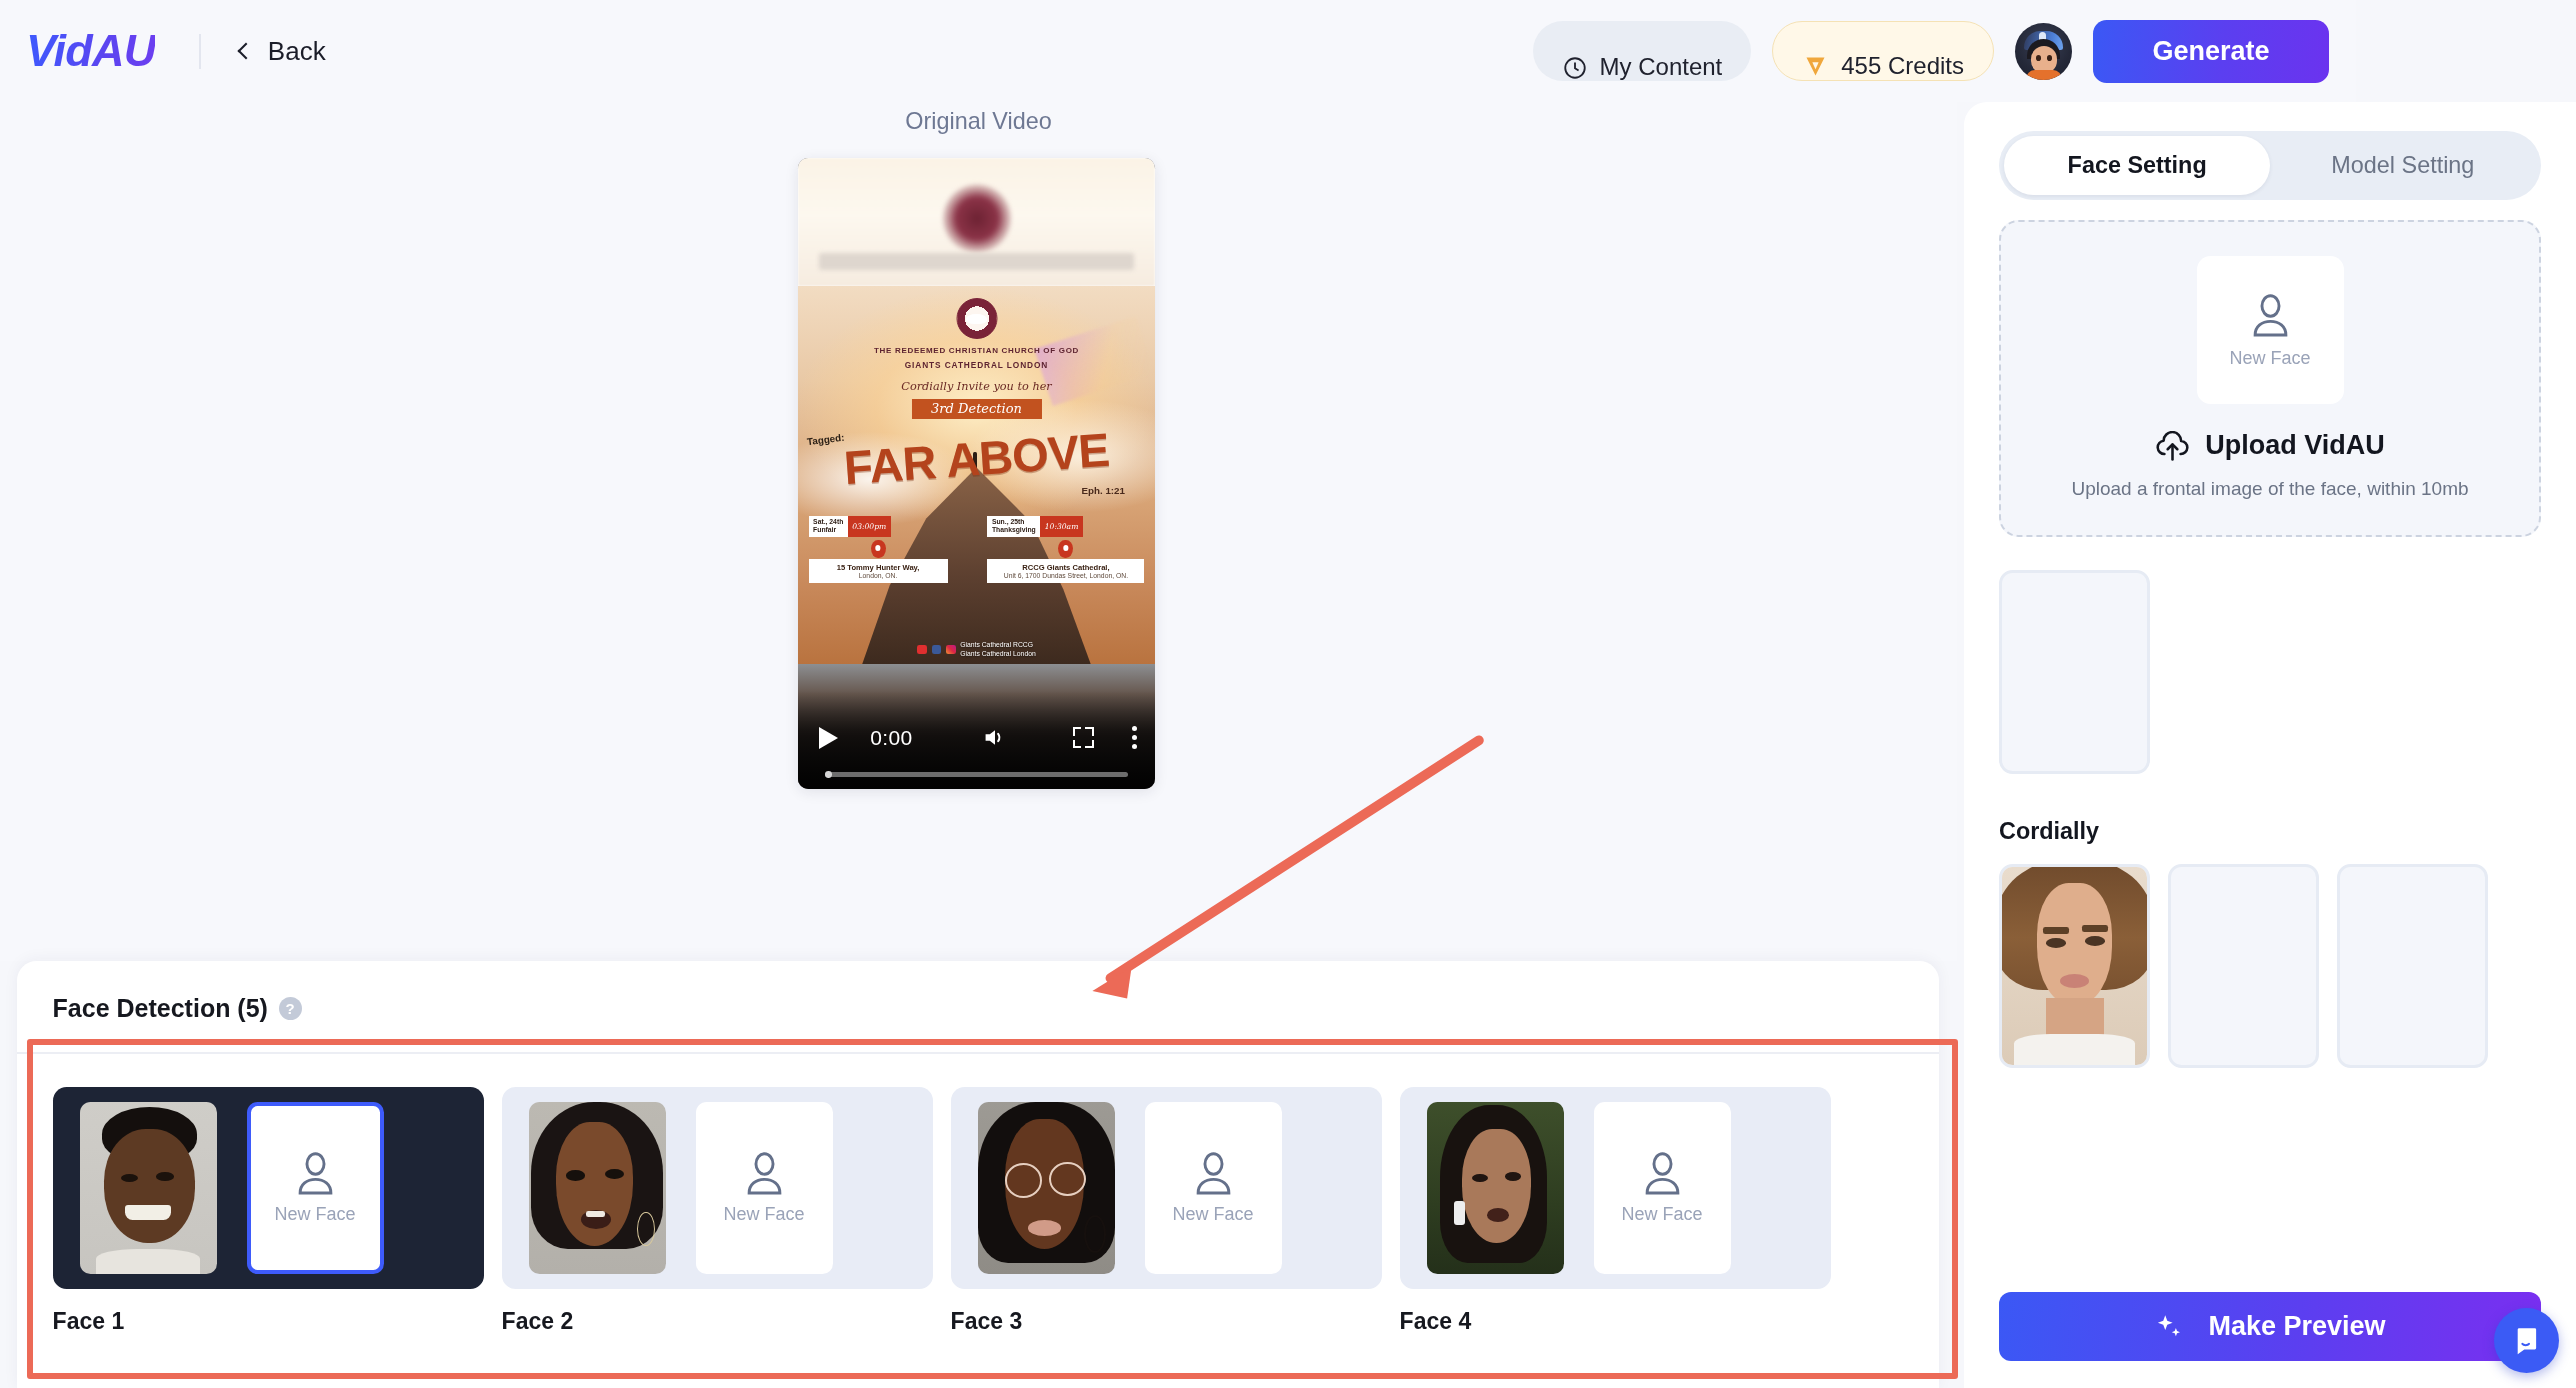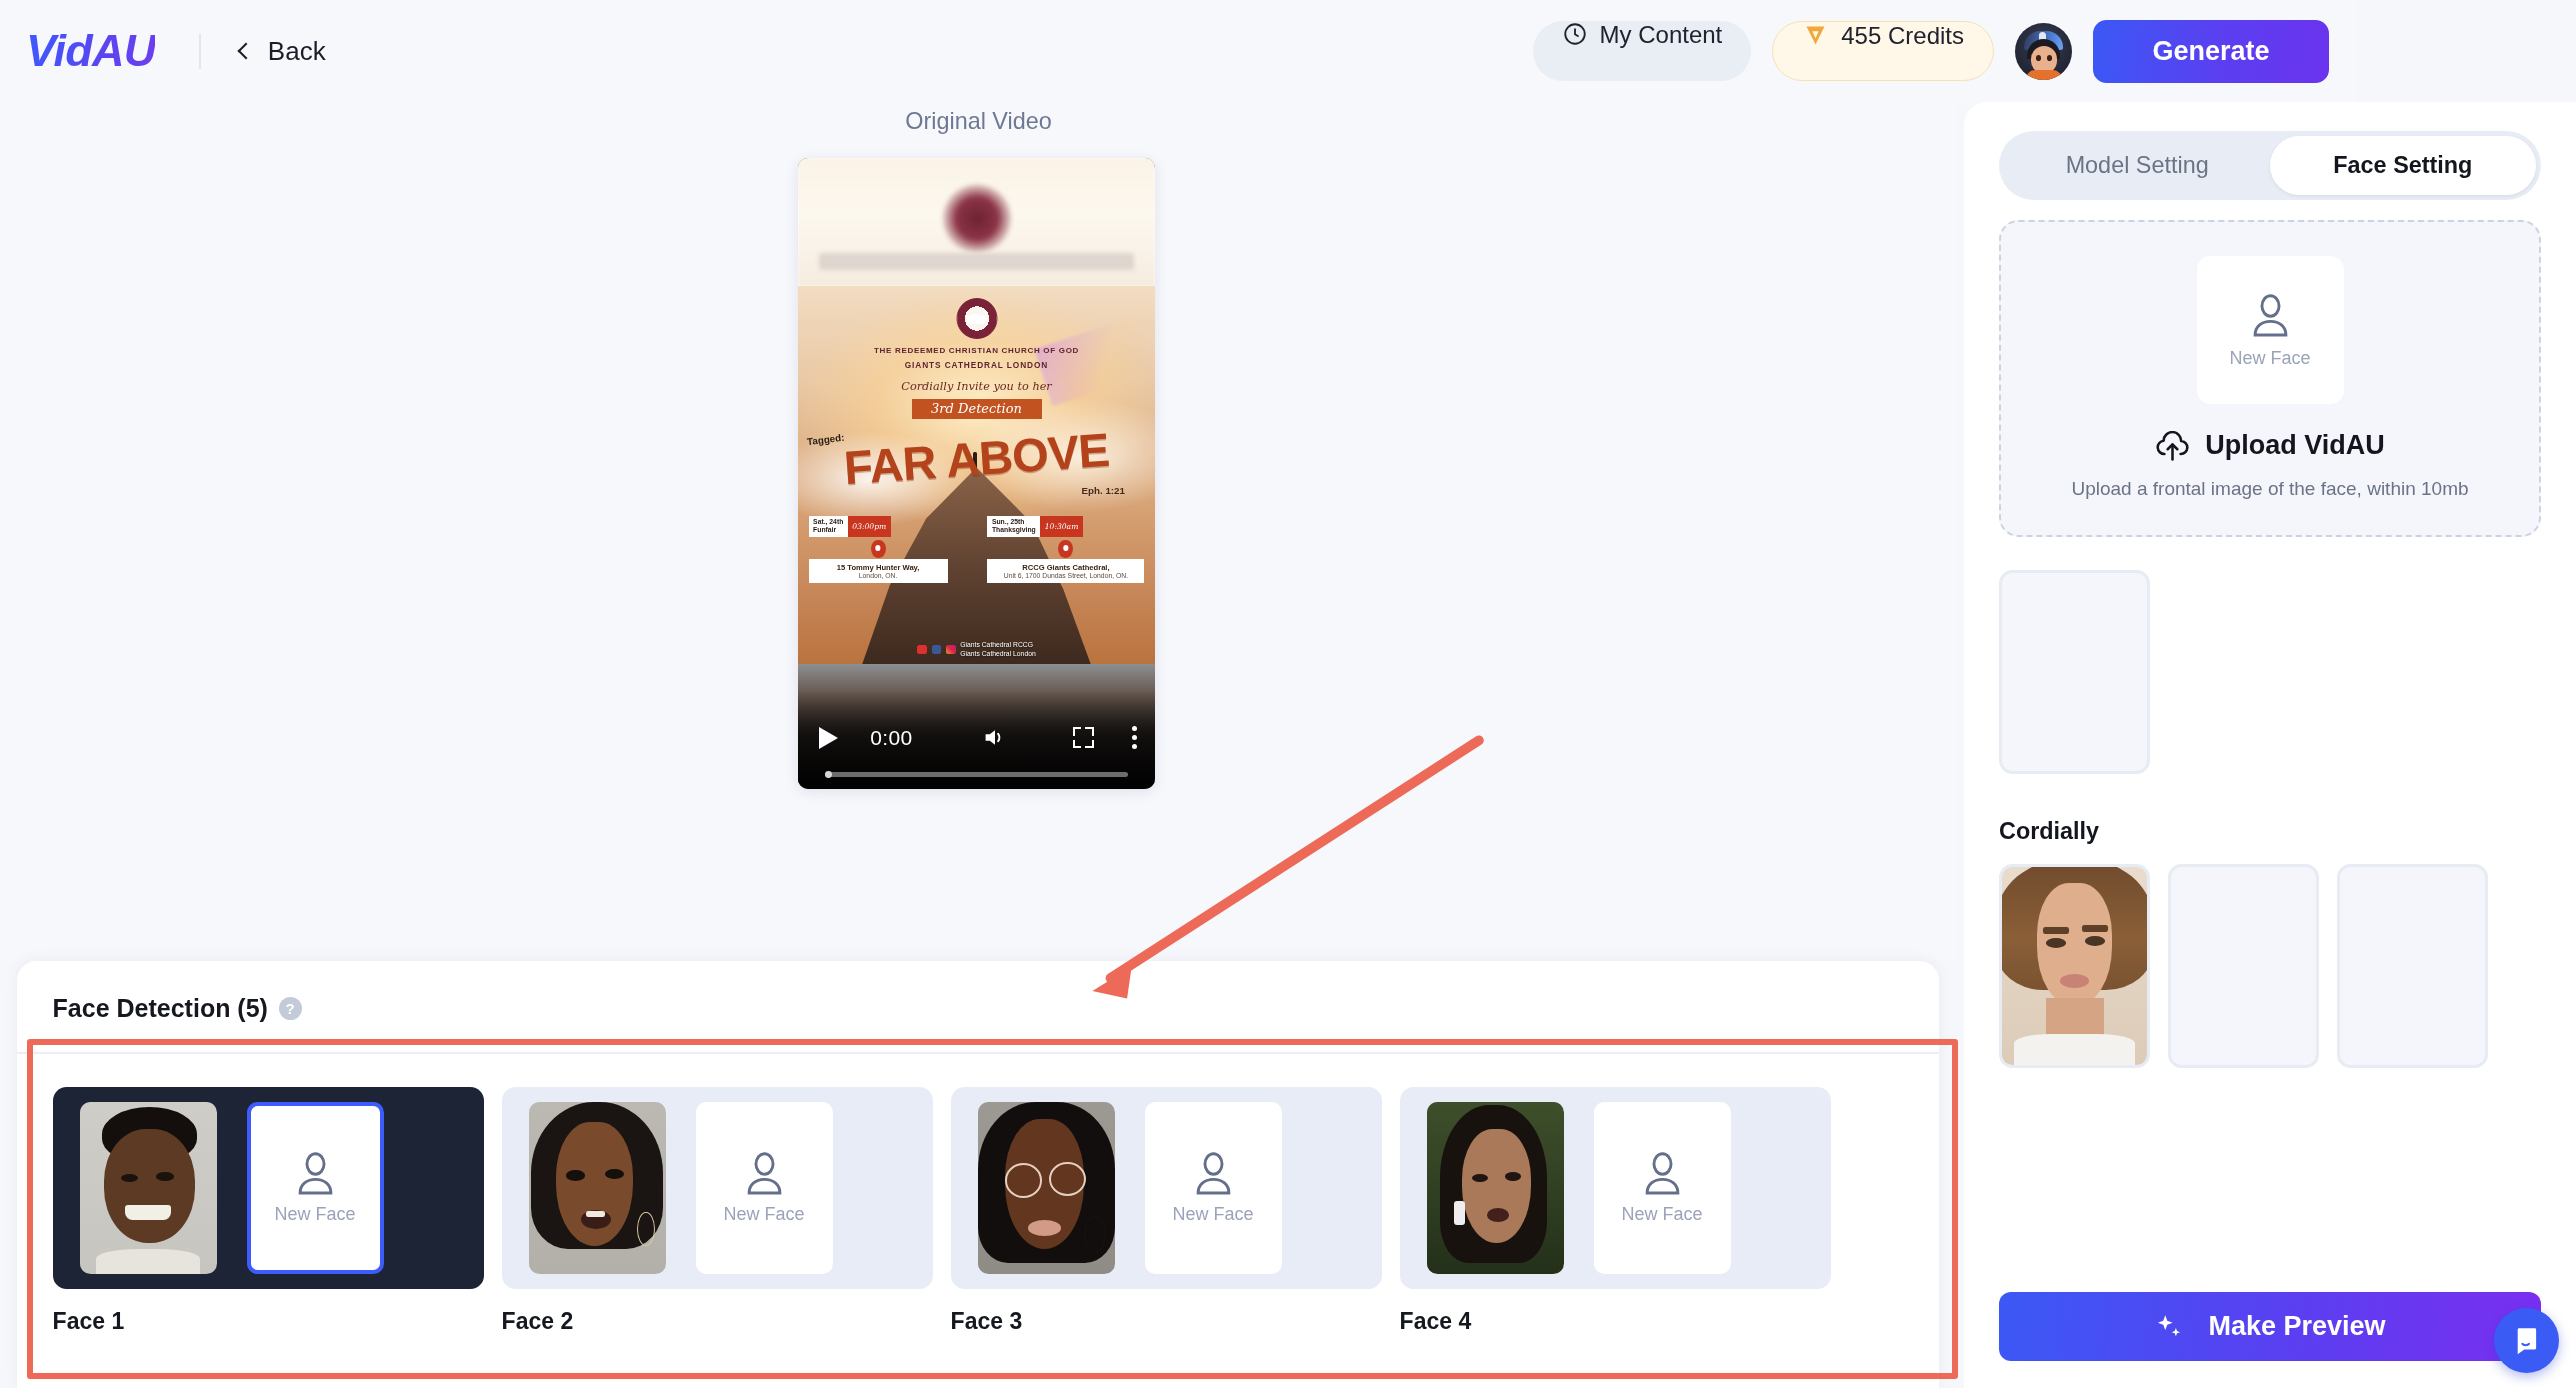--- a/index.html
+++ b/index.html
@@ -32,21 +32,21 @@
     width: 12px; height: 12px; border-left: 2.3px solid #1b1d29; border-bottom: 2.3px solid #1b1d29;
     transform: rotate(45deg); display:block;
   }
   .back-label { font-size: 26px; color: #1b1d29; font-weight: 400; }
 
   .hdr-right {
     margin-left: auto; margin-right: 27px;
     display: flex; align-items: center; gap: 21px;
   }
   .pill {
-    display: flex; align-items: flex-start; gap: 12px;
+    display: flex; align-items: flex-end; gap: 12px;
     height: 60px; padding: 0 29px; border-radius: 30px;
     font-size: 24px; color: #20222e; cursor: pointer;
   }
   .pill-content { background: #e9edf4; }
   .pill-credits { background: #fff8e8; border: 1.5px solid #f5e2b5; }
   .clock-icon { width: 26px; height: 26px; }
   .diamond-icon { width: 27px; height: 27px; }
   .avatar {
     width: 57px; height: 57px; border-radius: 50%;
     background: radial-gradient(circle at 50% 38%, #3a4055 0%, #242838 60%, #1b1e2c 100%);
@@ -534,22 +534,22 @@
     <div class="face-names">
       <div class="face-name">Face 1</div>
       <div class="face-name">Face 2</div>
       <div class="face-name">Face 3</div>
       <div class="face-name">Face 4</div>
     </div>
   </div>
 
   <div class="right-panel">
     <div class="tabs">
+      <div class="tab active">Face Setting</div>
       <div class="tab">Model Setting</div>
-      <div class="tab active">Face Setting</div>
     </div>
 
 
     <div class="upload-box">
       <div class="upload-face-card">
         <svg class="person-icon" viewBox="0 0 24 26" fill="none" stroke="#64708a" stroke-width="1.7">
           <ellipse cx="12" cy="8" rx="5" ry="6"></ellipse>
             <path d="M3 25c0-5 4-8 9-8s9 3 9 8z"></path>
         </svg>
         <span class="newface-text">New Face</span>

